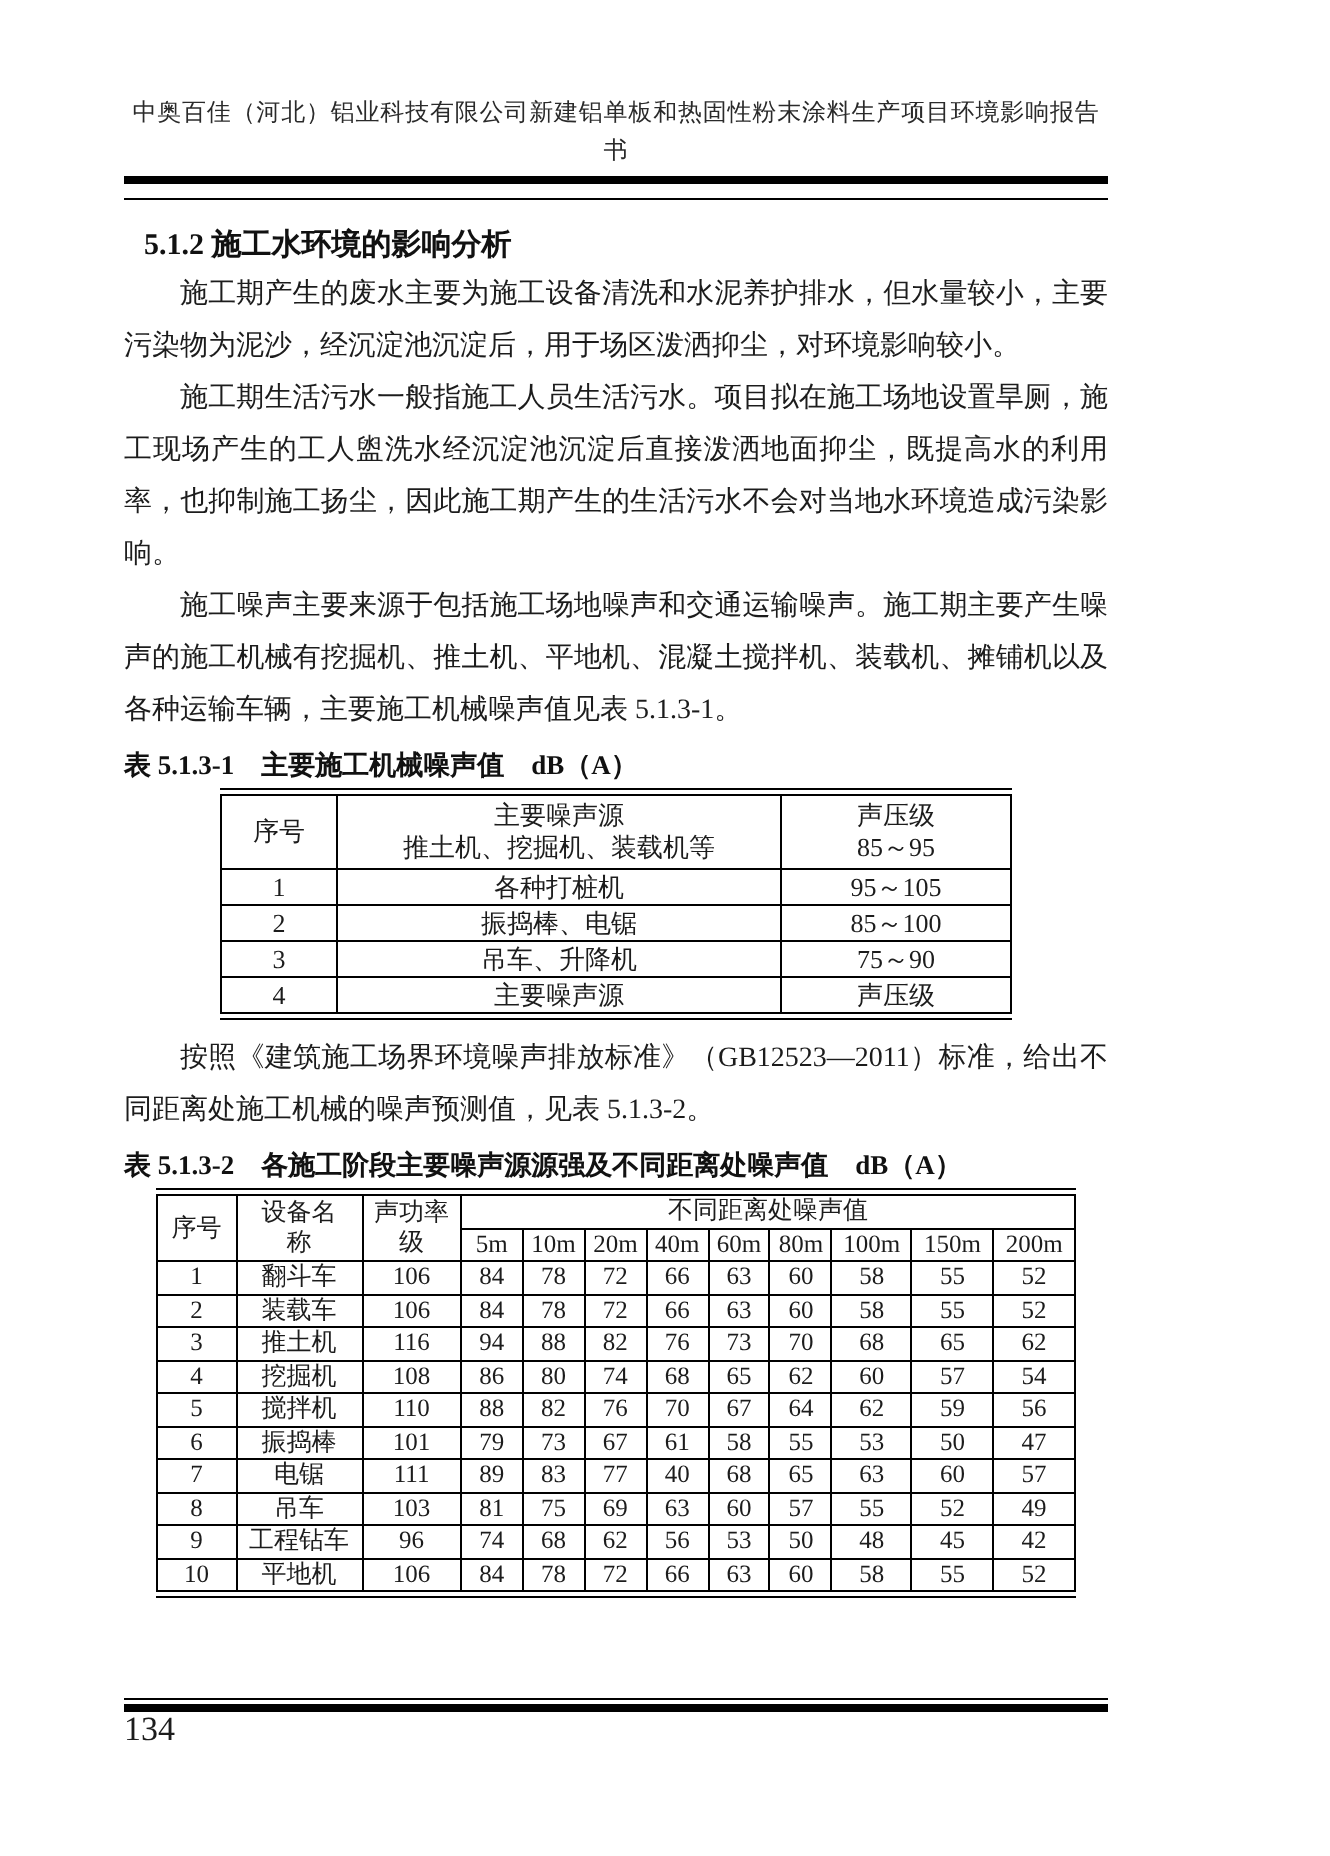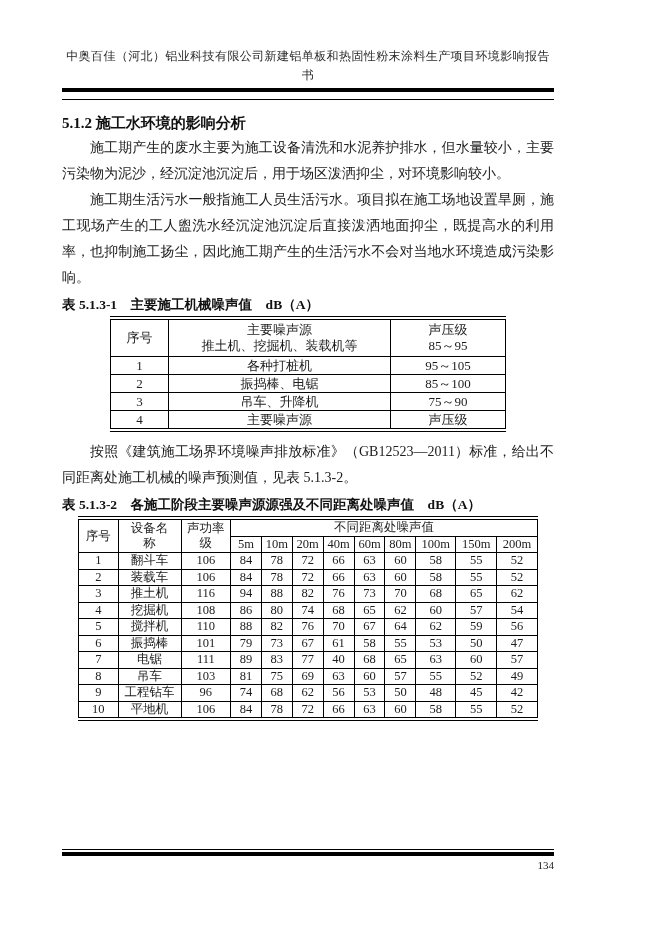--- a/index.html
+++ b/index.html
@@ -9,61 +9,62 @@
   }
   .margins{position:absolute;left:62px;width:492px;top:0;}
   .header-title{
     padding-top:47px;text-align:center;font-size:12px;line-height:19px;
     letter-spacing:0.4px;color:#2a2a2a;
   }
   .rule-thick{height:4px;background:#000;margin-top:3px;}
   .rule-thin{height:1px;background:#000;margin-top:7px;}
   .content{padding-top:9px;}
   p.body{margin:0;font-size:14px;line-height:26px;text-align:justify;text-indent:2em;}
-  h2.section{margin:5px 0 2px 0;font-size:15px;line-height:19px;font-weight:bold;color:#111;}
+  h2.section{margin:5px 0 2px 10px;font-size:15px;line-height:19px;font-weight:bold;color:#111;}
   .tbl-caption{
     text-align:left;font-weight:bold;font-size:13.5px;line-height:18px;margin:5px 0 2px 0;color:#111;
   }
   table.tbl{
     border-collapse:collapse;margin:0 auto;
     border-top:4px double #000;border-bottom:4px double #000;
   }
   table.tbl th,table.tbl td{
     border:1px solid #000;text-align:center;vertical-align:middle;
     font-weight:normal;padding:0 2px;
   }
   table.t1{width:396px;font-size:13px;}
   table.t1 th,table.t1 td{height:17px;line-height:16px;}
   table.t1 thead th{height:36px;}
   table.t2{width:460px;font-size:12.5px;}
   table.t2 th,table.t2 td{height:15.5px;line-height:15px;}
   .cl{display:block;}
   .footer{position:absolute;left:62px;width:492px;top:849px;}
   .footer .rule-thin{margin-top:0;}
   .footer .rule-thick{margin-top:2px;height:4px;}
-  .page-number{font-size:11px;line-height:14px;margin-top:2px;text-align:right;}
+  .page-number{font-size:17px;line-height:14px;margin-top:2px;text-align:left;}
 </style>
 </head>
 <body>
 
 <div class="page">
   <div class="margins">
 
     <div class="header-title">中奥百佳（河北）铝业科技有限公司新建铝单板和热固性粉末涂料生产项目环境影响报告书</div>
     <div class="rule-thick"></div>
     <div class="rule-thin"></div>
 
     <div class="content">
 
       <h2 class="section">5.1.2 施工水环境的影响分析</h2>
 
       <p class="body">施工期产生的废水主要为施工设备清洗和水泥养护排水，但水量较小，主要污染物为泥沙，经沉淀池沉淀后，用于场区泼洒抑尘，对环境影响较小。</p>
       <p class="body">施工期生活污水一般指施工人员生活污水。项目拟在施工场地设置旱厕，施工现场产生的工人盥洗水经沉淀池沉淀后直接泼洒地面抑尘，既提高水的利用率，也抑制施工扬尘，因此施工期产生的生活污水不会对当地水环境造成污染影响。</p>
 
 
+      <p class="body">施工噪声主要来源于包括施工场地噪声和交通运输噪声。施工期主要产生噪声的施工机械有挖掘机、推土机、平地机、混凝土搅拌机、装载机、摊铺机以及各种运输车辆，主要施工机械噪声值见表 5.1.3-1。</p>
 
       <div class="tbl-caption">表 5.1.3-1　主要施工机械噪声值　dB（A）</div>
       <table class="tbl t1">
         <colgroup>
           <col style="width:58px">
             <col style="width:222px">
             <col>
         </colgroup>
         <thead>
           <tr>

